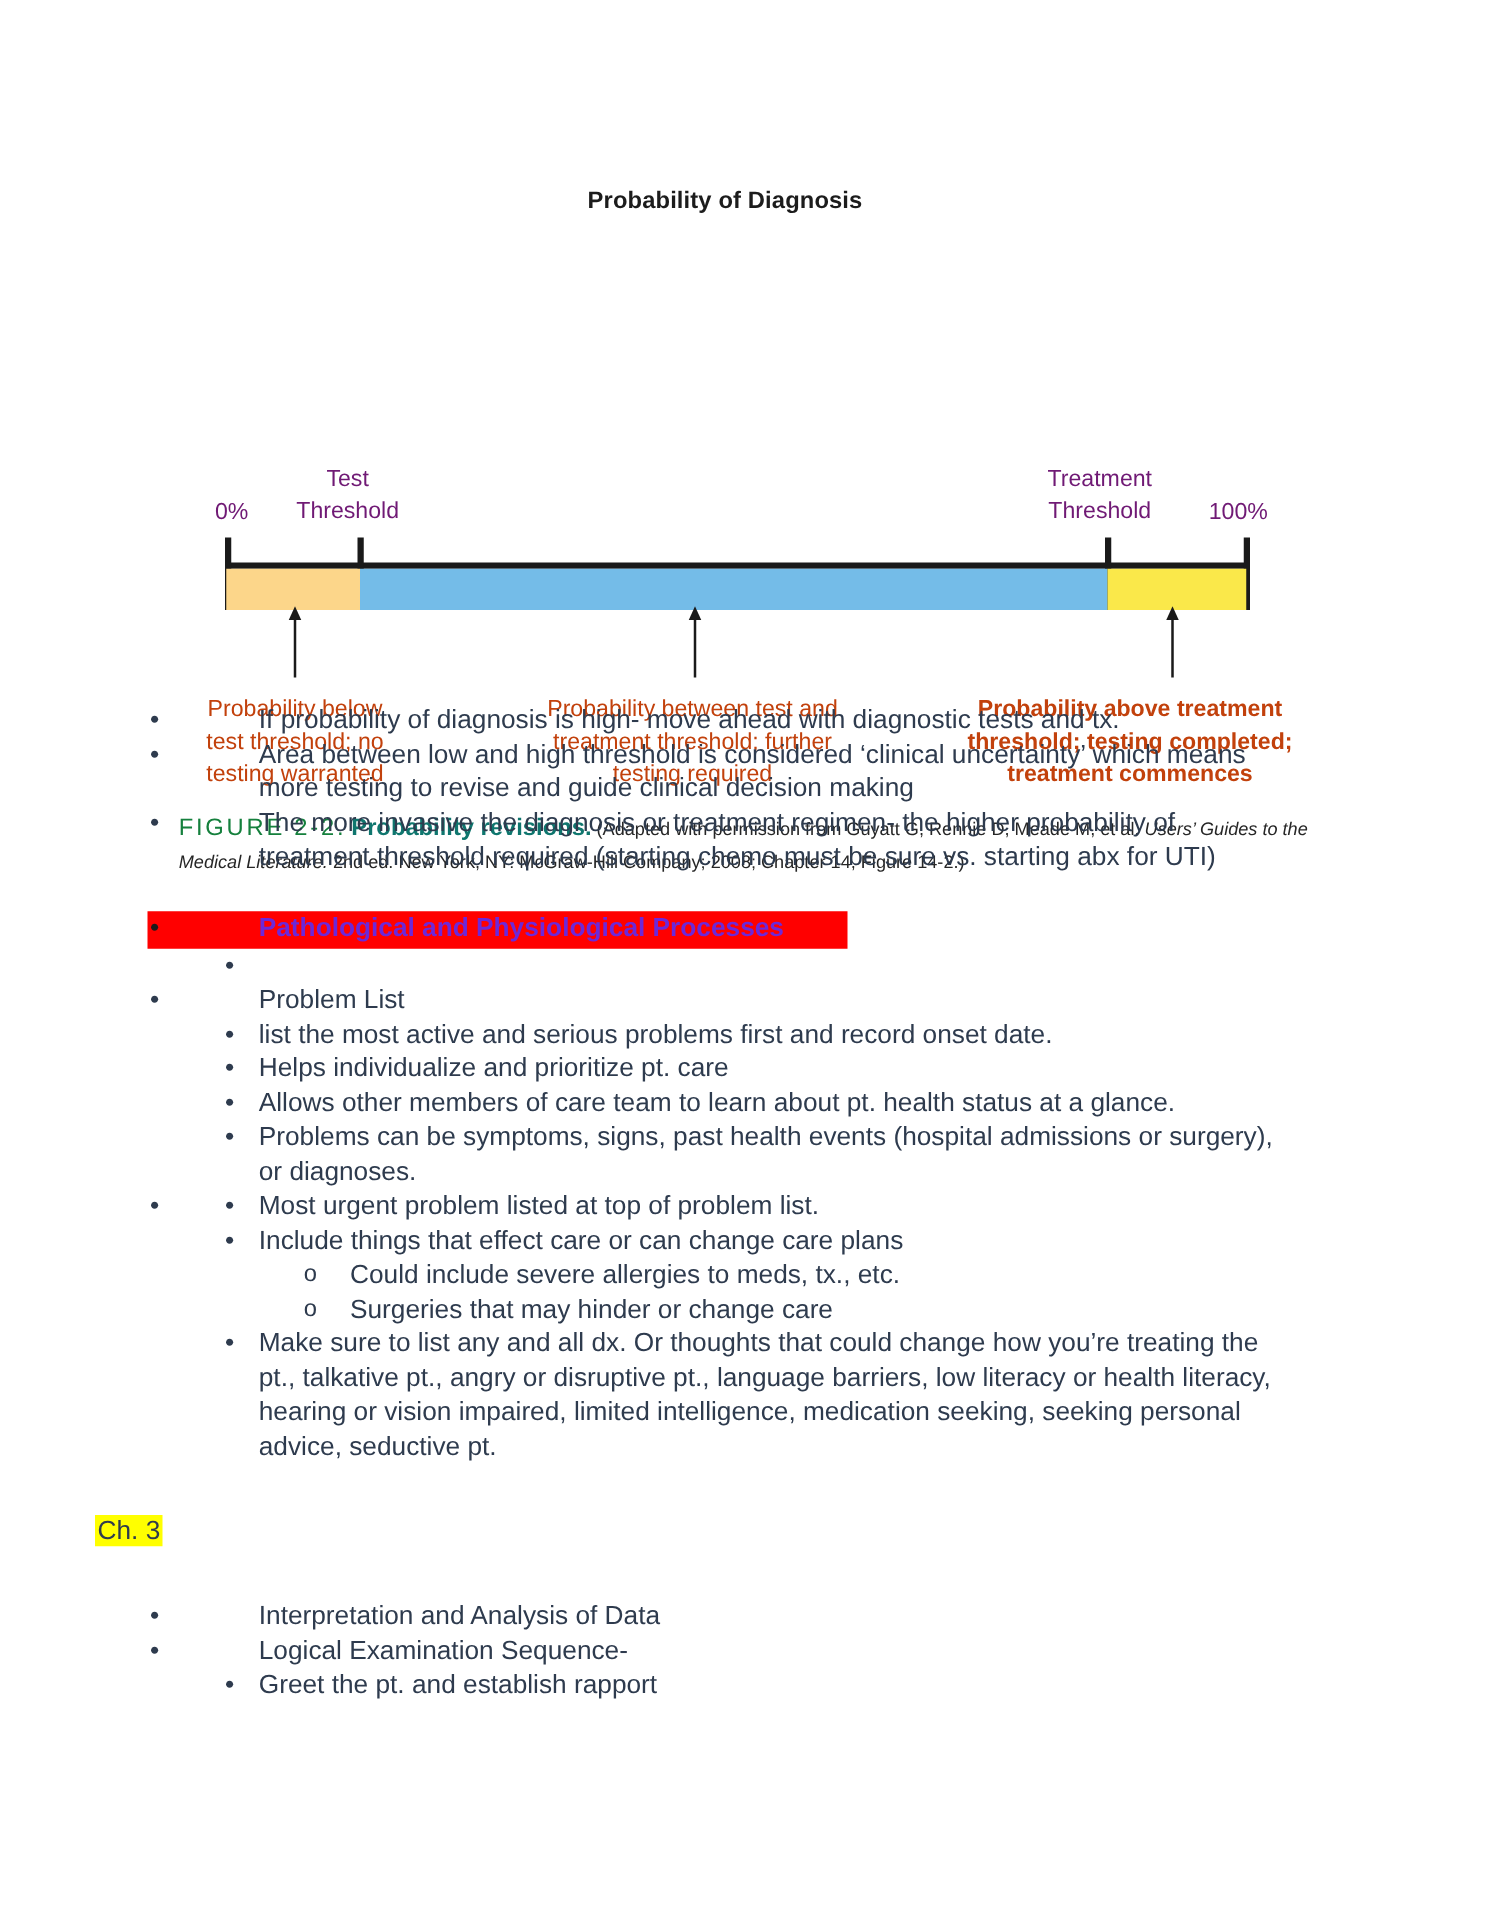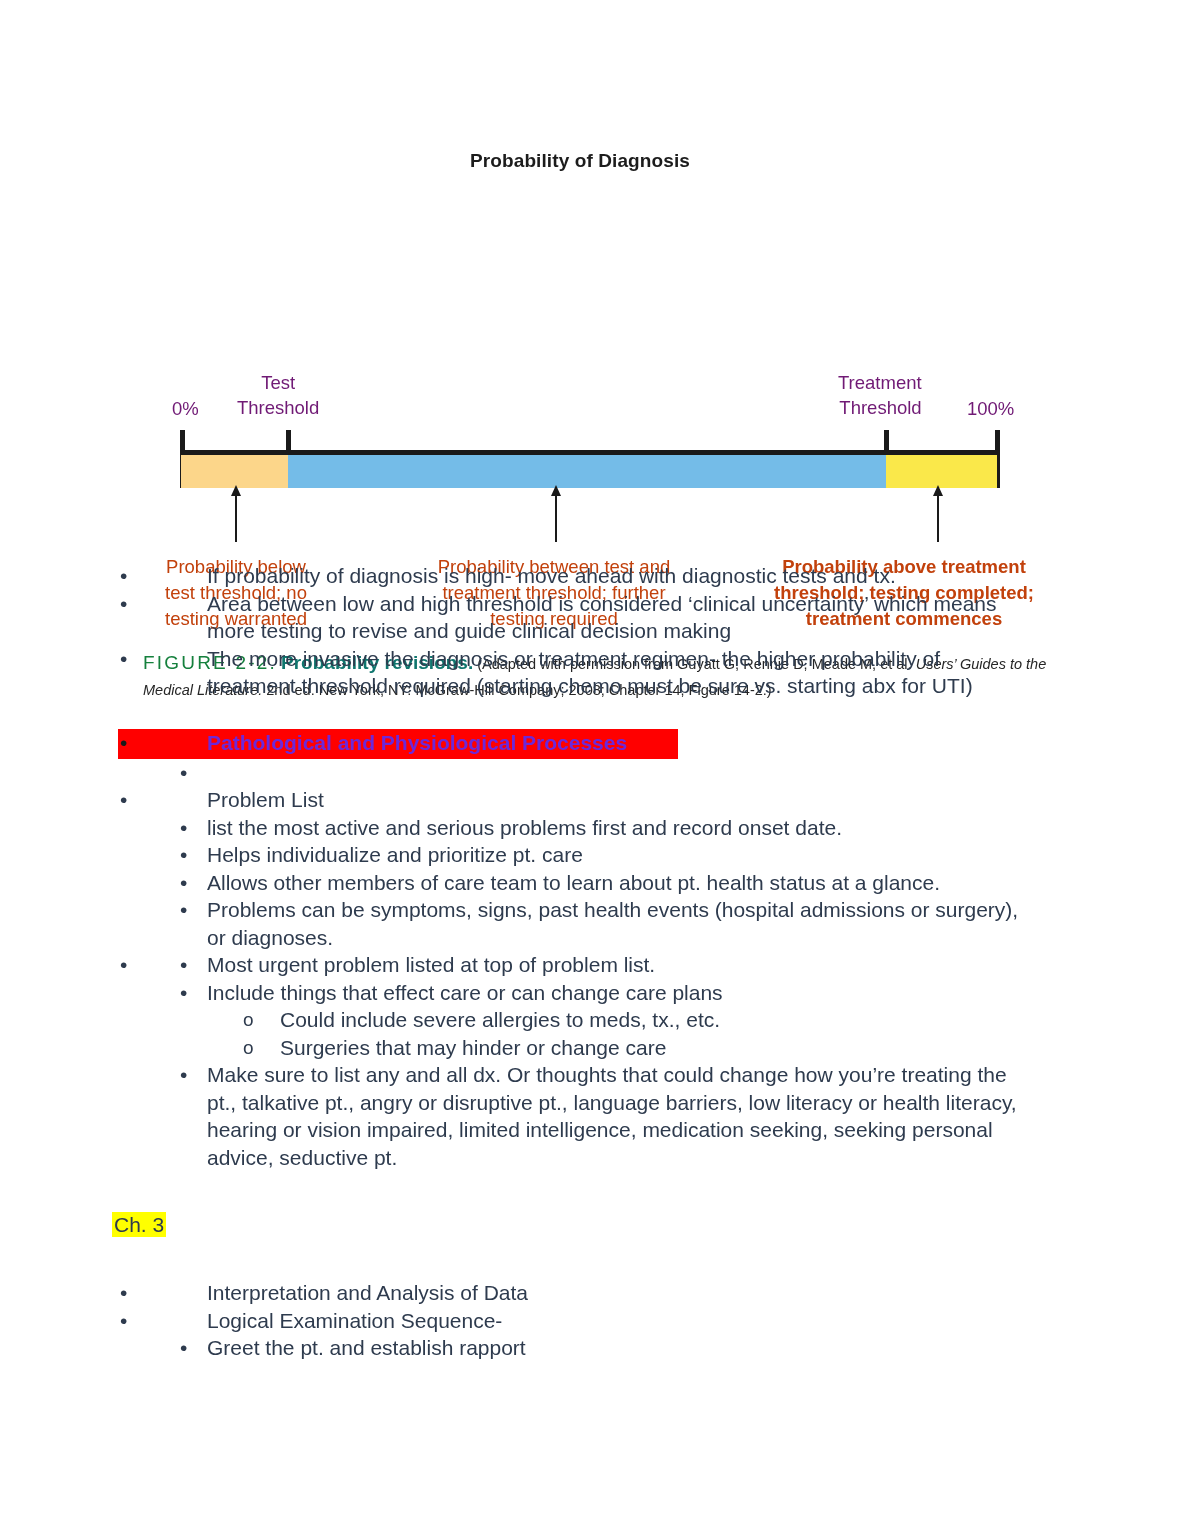--- a/index.html
+++ b/index.html
@@ -45,21 +45,21 @@
   .lbl {
     position: absolute;
     font-size: 18.5px;
     color: #701a75;
     line-height: 25px;
     white-space: nowrap;
   }
   .lbl-0 { left: 172px; top: 224px; }
   .lbl-100 { left: 967px; top: 224px; }
   .lbl-test { left: 237px; top: 198px; text-align: center; }
-  .lbl-treat { left: 838px; top: 198px; text-align: right; }
+  .lbl-treat { left: 838px; top: 198px; text-align: center; }
 
   .axis-line {
     position: absolute;
     left: 180px;
     top: 278px;
     width: 820px;
     height: 5px;
     background: #1a1a1a;
   }
   .tick {
@@ -203,21 +203,21 @@
     top: 0;
     font-weight: bold;
     color: #6d28d9;
     z-index: 2;
     white-space: nowrap;
   }
   .spacer-md { height: 29px; }
   .spacer-lg { height: 40px; }
 
   .ch-row {
-    padding-left: 112px;
+    padding-left: 76px;
     font-size: 21px;
     line-height: 28px;
   }
 </style>
 </head>
 <body>
 
 <div class="figure-block">
 
   <div class="fig-title">Probability of Diagnosis</div>

